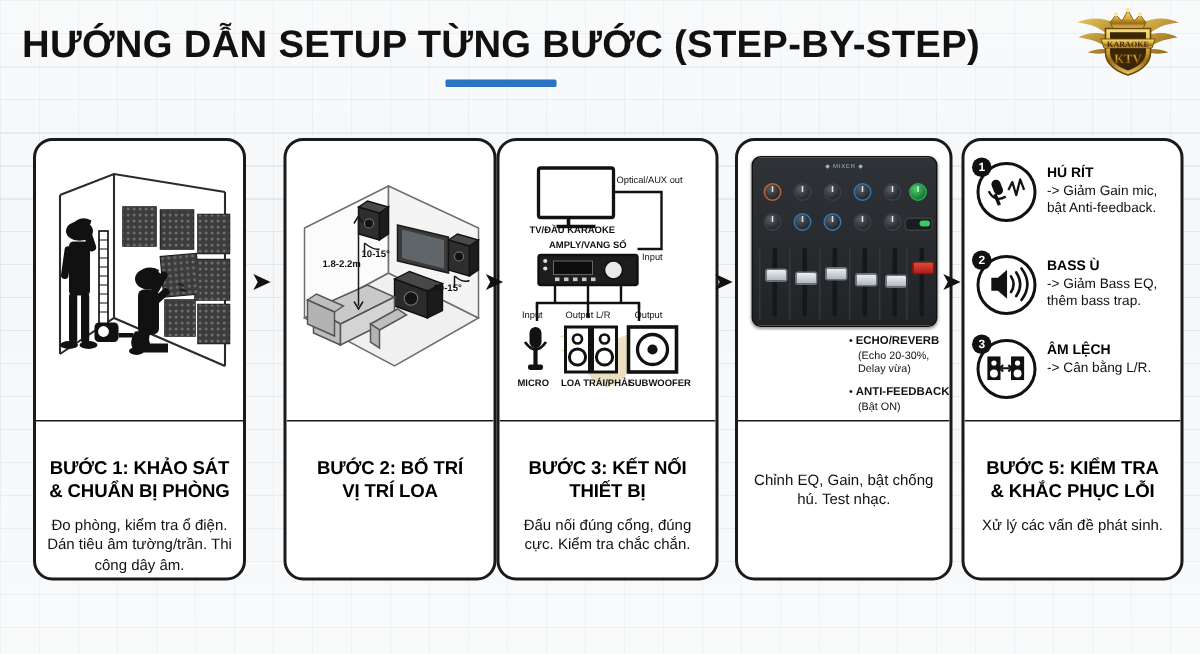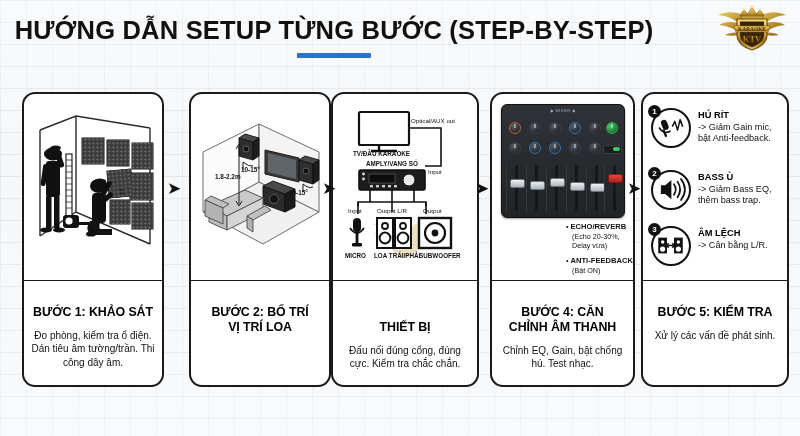--- a/index.html
+++ b/index.html
@@ -262,20 +262,21 @@
         </g>
 
         <g stroke="#111" stroke-width=".9" fill="none">
           <path d="M95 95 l4 2 M96 99 l4 1"></path>
         </g>
       </svg>
     </div>
     <div class="cap">
       <h3>
         <span>BƯỚC 1: KHẢO SÁT</span><br>
+        <span>&amp; CHUẨN BỊ PHÒNG</span>
       </h3>
       <p>Đo phòng, kiểm tra ổ điện. Dán tiêu âm tường/trần. Thi công dây âm.</p>
     </div>
   </div>
 
   <div class="panel p2">
     <div class="art">
       <svg viewBox="0 0 142 186" width="142" height="186">
 
         <path d="M12 118 L68 88 L128 118 L72 150 Z" fill="#f0f0f0" stroke="#6d6d6d" stroke-width="1"></path>
@@ -409,21 +410,21 @@
       <div class="w-label thin" style="left:95px;top:74px">Input</div>
       <div class="w-label thin" style="left:15px;top:113px">Input</div>
       <div class="w-label thin" style="left:44px;top:113px">Output L/R</div>
       <div class="w-label thin" style="left:90px;top:113px">Output</div>
       <div class="w-label" style="left:12px;top:158px">MICRO</div>
       <div class="w-label" style="left:41px;top:158px">LOA TRÁI/PHẢI</div>
       <div class="w-label" style="left:86px;top:158px">SUBWOOFER</div>
     </div>
     <div class="cap">
       <h3>
-        <br>
+        <span>BƯỚC 3: KẾT NỐI</span><br>
         <span>THIẾT BỊ</span>
       </h3>
       <p>Đấu nối đúng cổng, đúng cực. Kiểm tra chắc chắn.</p>
     </div>
   </div>
 
   <div class="panel p4">
     <div class="art">
 
       <div class="mixer">
@@ -498,24 +499,20 @@
           • <b>ECHO/REVERB</b><br>
           <span style="margin-left:6px;display:inline-block">(Echo 20-30%, Delay vừa)</span>
         </div>
         <div style="margin-top:6px">
           • <b>ANTI-FEEDBACK</b><br>
           <span style="margin-left:6px;display:inline-block">(Bật ON)</span>
         </div>
       </div>
     </div>
     <div class="cap">
-      <h3>
-        <span>BƯỚC 4: CĂN</span><br>
-        <span>CHỈNH ÂM THANH</span>
-      </h3>
       <p>Chỉnh EQ, Gain, bật chống hú. Test nhạc.</p>
     </div>
   </div>
 
   <div class="panel p5">
     <div class="art">
 
       <div class="issue" style="top:14px">
         <div class="ico-circle">
           <svg viewBox="0 0 40 40" width="35" height="35">
@@ -567,18 +564,19 @@
         <div class="ico-num">3</div>
         <div class="issue-txt">
           <div class="t">ÂM LỆCH</div>
           <div class="d">-&gt; Cân bằng L/R.</div>
         </div>
       </div>
     </div>
     <div class="cap">
       <h3>
         <span>BƯỚC 5: KIỂM TRA</span><br>
+        <span>&amp; KHẮC PHỤC LỖI</span>
       </h3>
       <p>Xử lý các vấn đề phát sinh.</p>
     </div>
   </div>
 
 </div>
 
 </body></html>

